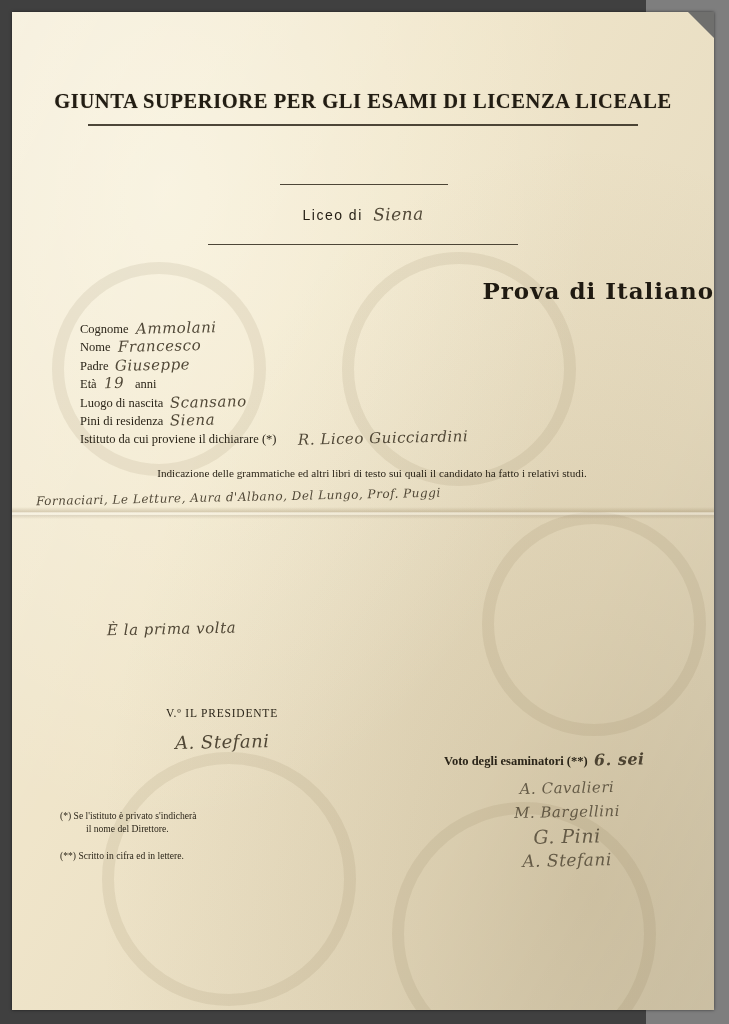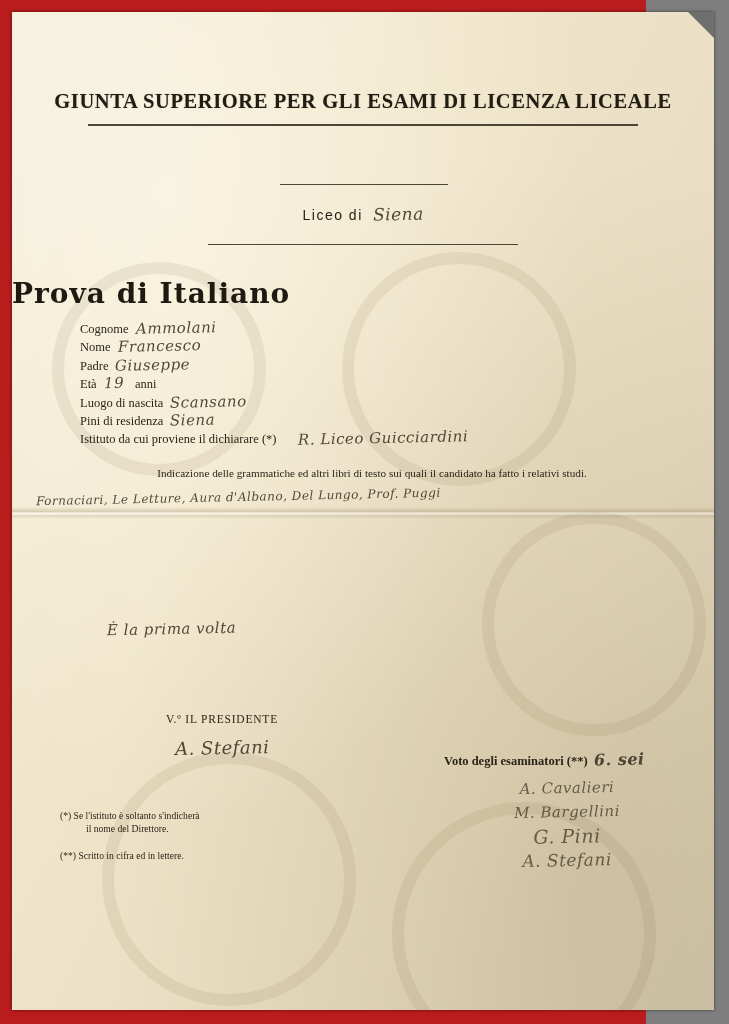--- a/index.html
+++ b/index.html
@@ -12,21 +12,21 @@
     height: 1024px;
     overflow: hidden;
     font-family: "Liberation Serif", serif;
   }
 
   
   .scan {
     position: relative;
     width: 646px;
     height: 1024px;
-    background: #b91c1c;
+    background: #404040;
   }
   .paper {
     position: absolute;
     left: 12px;
     top: 12px;
     width: 702px;
     height: 998px;
     background: #efe4c8;
     background-image:
       linear-gradient(118deg, rgba(255,255,255,0.30) 0%, rgba(255,255,255,0.03) 38%, rgba(0,0,0,0.035) 72%, rgba(0,0,0,0.10) 100%),
@@ -119,24 +119,24 @@
     top: 192px;
     text-align: center;
     font-size: 14px;
     color: #241e14;
   }
   .liceo-label { font-family: Liberation Sans, sans-serif; letter-spacing: 1.5px; }
   .liceo-value { font-size: 17px; margin-left: 10px; }
 
   .prova {
     position: absolute;
-    left: 0; right: 0;
+    left: 12px; right: 0;
     top: 265px;
-    text-align: left;
-    font-size: 28px;
+    text-align: right;
+    font-size: 23px;
     font-weight: bold;
     letter-spacing: 1px;
     color: #1f1a11;
     font-family: "DejaVu Serif", serif;
   }
 
   .fields {
     position: absolute;
     left: 68px;
     top: 308px;
@@ -184,21 +184,21 @@
 
   .pres-block {
     position: absolute;
     left: 60px;
     top: 695px;
     width: 300px;
     text-align: center;
     font-size: 11.5px;
     color: #2b2519;
   }
-  .pres-title { letter-spacing: .8px; margin-top: 6px; }
+  .pres-title { letter-spacing: .8px; }
   .pres-sub { font-weight: bold; margin-top: 3px; letter-spacing: .2px; font-size: 11px;}
   .pres-sign {
     margin-top: 12px;
     font-size: 18px;
   }
 
   .voto {
     position: absolute;
     left: 432px;
     top: 738px;
@@ -300,20 +300,20 @@
 
     <div class="examiners">
       <span class="hand">A. Cavalieri</span>
       <span class="hand">M. Bargellini</span>
       <span class="hand" style="font-size:19px;">G. Pini</span>
       <span class="hand" style="font-size:17px;">A. Stefani</span>
     </div>
 
     <div class="footnotes printed">
       <div>
-        <span>(*) Se l'istituto è soltanto s'indicherà</span>
+        <span>(*) Se l'istituto è privato s'indicherà</span>
         <span class="fn-indent">il nome del Direttore.</span>
       </div>
       <div class="fn2">(**) Scritto in cifra ed in lettere.</div>
     </div>
 
   </div>
 </div>
 
 </body></html>

